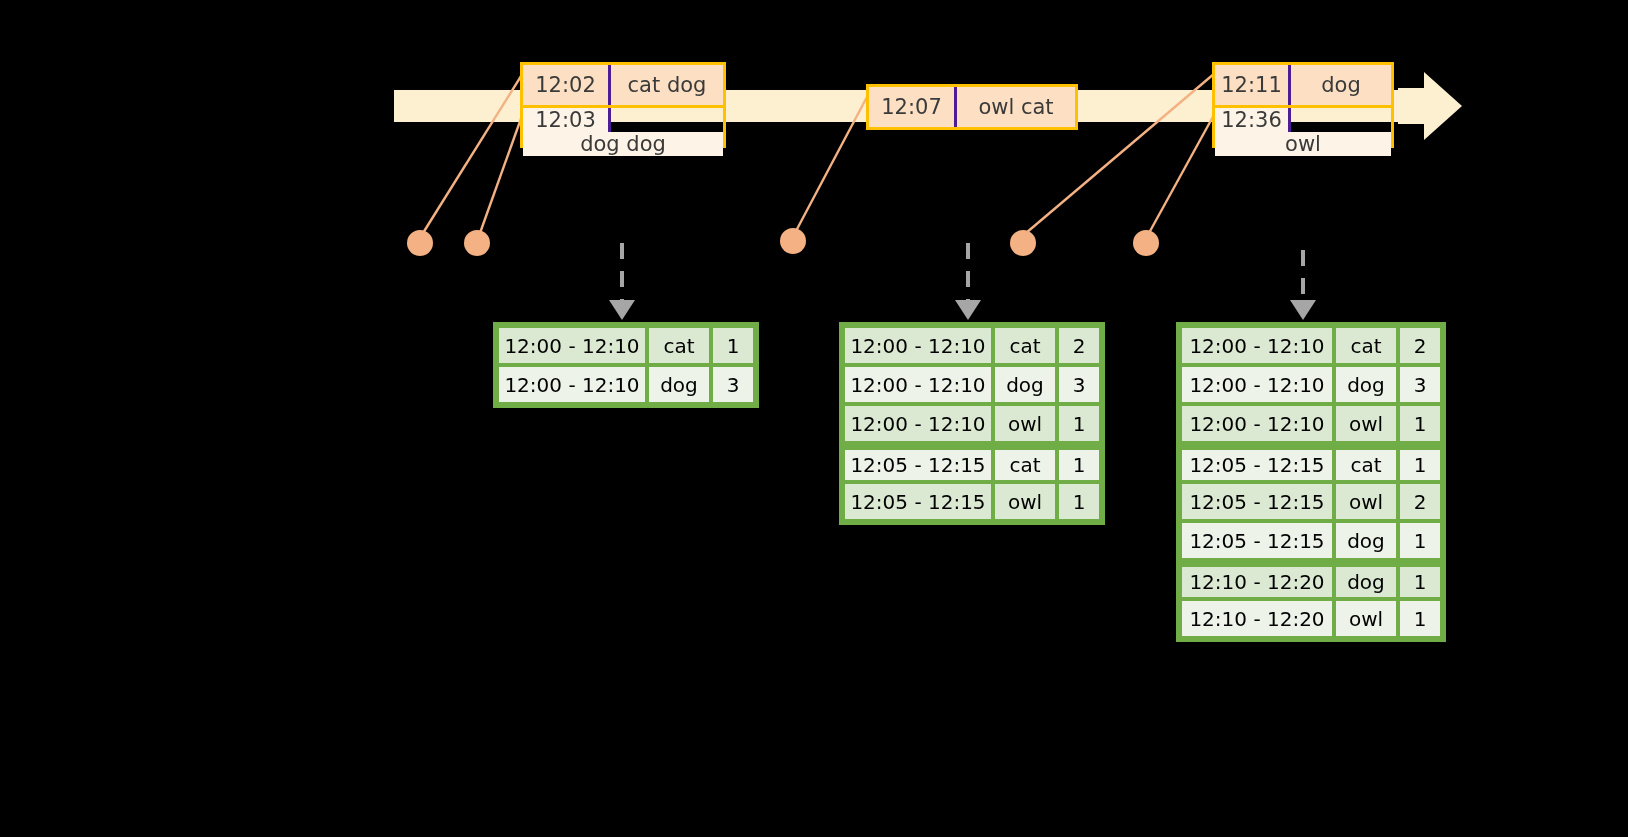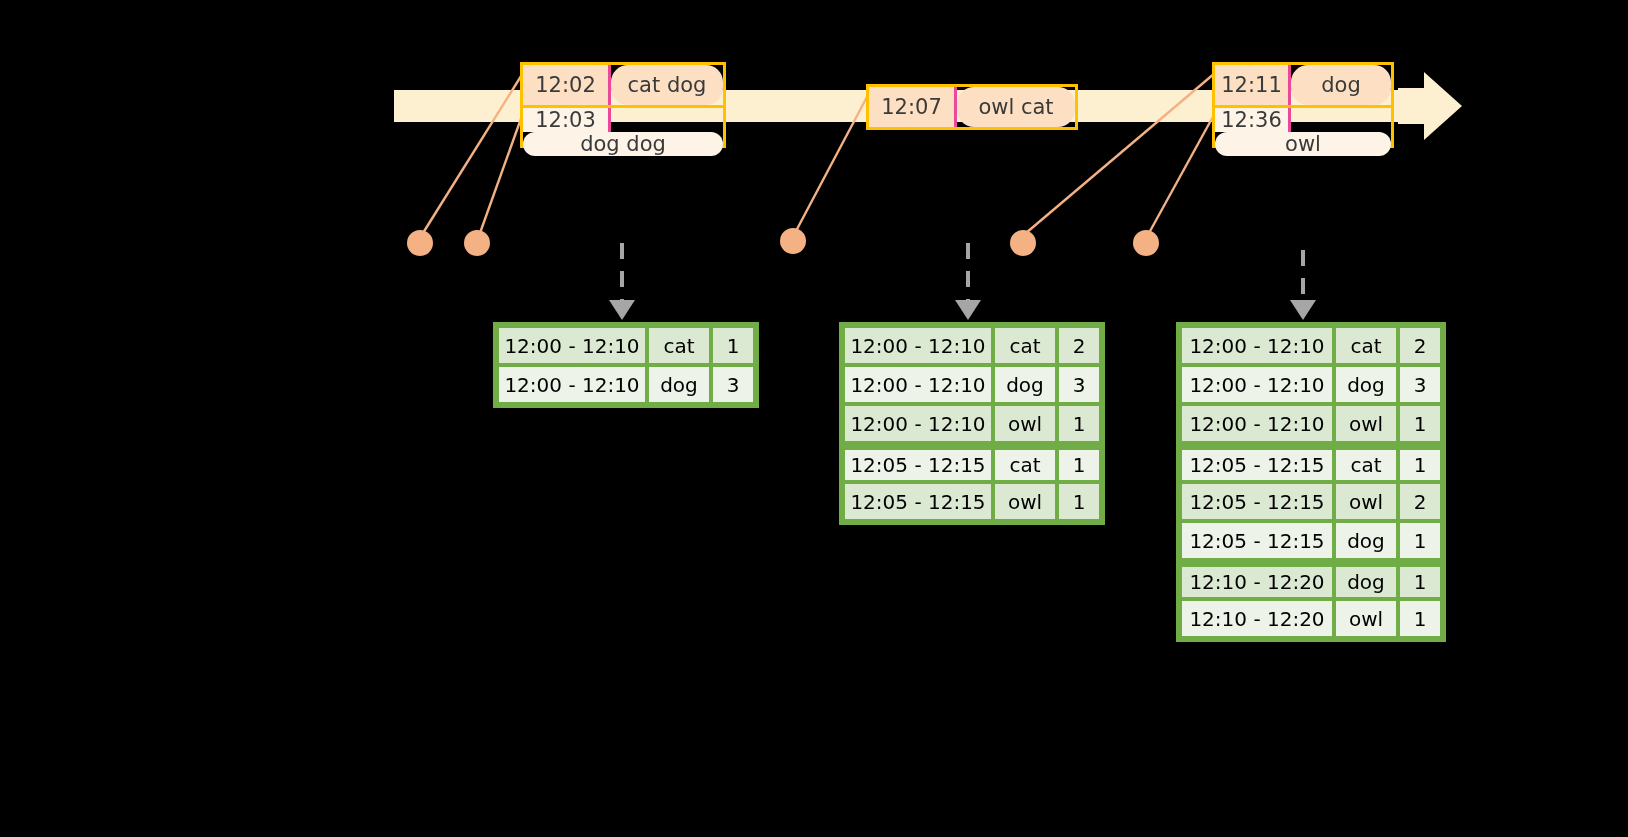--- a/index.html
+++ b/index.html
@@ -77,37 +77,36 @@
     flex-direction: column;
   }
   .event-row.shade-dark .ev-time,
   .event-row.shade-dark .ev-text { background: #FDE0C3; }
   .event-row.shade-light .ev-time,
   .event-row.shade-light .ev-text { background: #FDF4E7; }
 
   .ev-time {
     width: 88px;
     box-sizing: border-box;
-    border-right: 3px solid #ec4899;
+    border-right: 3px solid #4c1d95;
     display: flex;
     align-items: center;
     justify-content: center;
     font-size: 21px;
     color: #3a3a3a;
   }
   .ev-text {
     flex: 1;
     box-sizing: border-box;
     display: flex;
     align-items: center;
     justify-content: center;
     font-size: 21px;
     color: #3a3a3a;
     padding: 0 14px;
-    border-radius: 17px;
   }
 
   #event-box-1 { left: 520px; top: 62px; width: 206px; }
   #event-box-2 { left: 866px; top: 84px; width: 212px; }
   #event-box-3 { left: 1212px; top: 62px; width: 182px; text-align: right; }
   #event-box-3 .ev-time { width: 76px; }
 
   
   .result-table {
     position: absolute;

